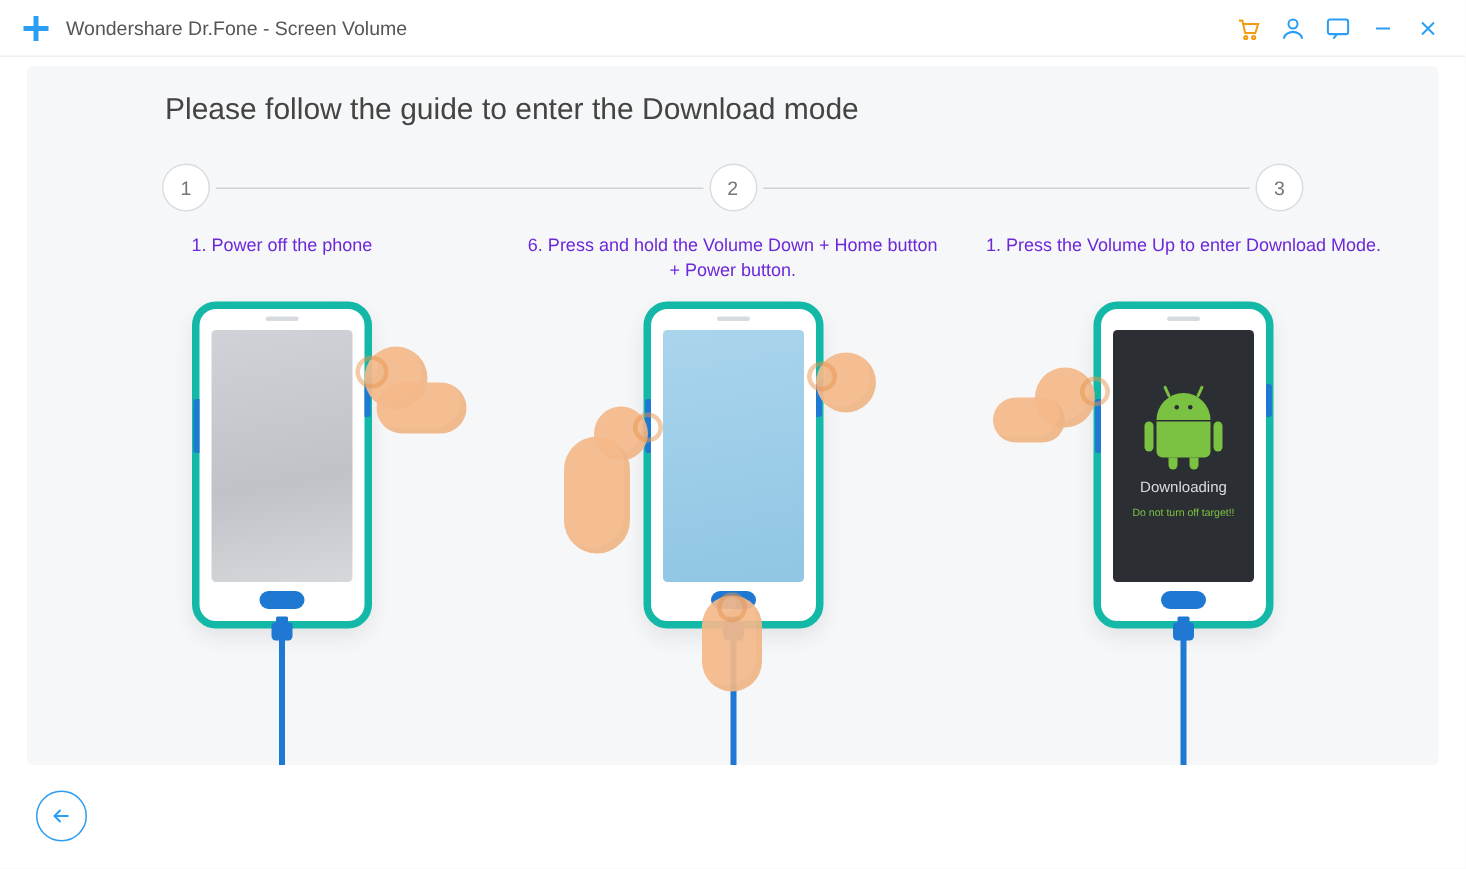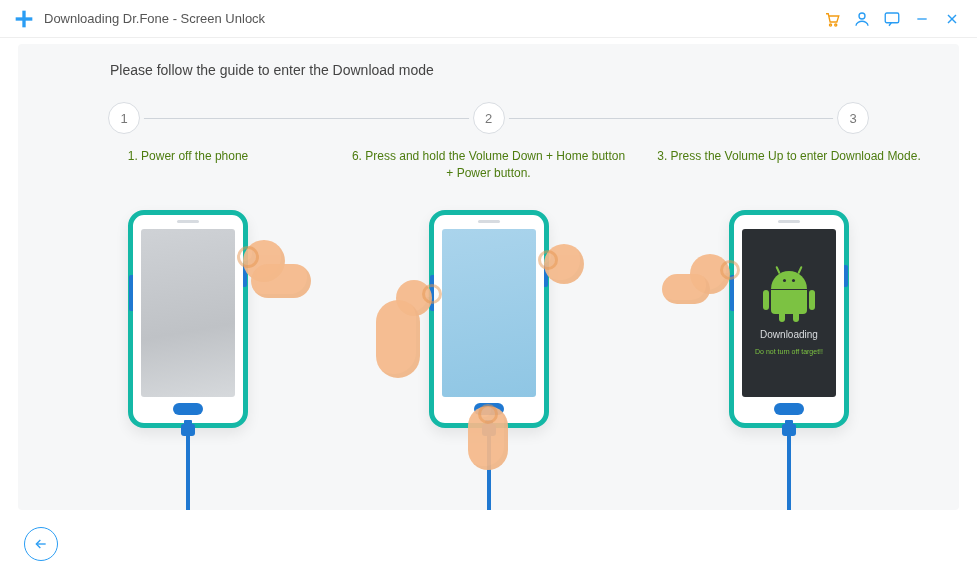--- a/index.html
+++ b/index.html
@@ -35,21 +35,21 @@
     margin: 6px 18px 0 18px;
     background: #f6f7f8;
     border-radius: 4px;
     height: 466px;
     padding: 18px 30px 10px 30px;
     position: relative;
     overflow: hidden;
   }
   .guide-title {
     text-align: left;
-    font-size: 14px;
+    font-size: 20px;
     color: #444;
     margin-bottom: 24px;
     padding-left: 62px;
   }
   
   .stepper {
     position: relative;
     display: flex;
     justify-content: space-between;
     align-items: center;
@@ -82,25 +82,25 @@
     height: 350px;
   }
   .col {
     width: 280px;
     display: flex;
     flex-direction: column;
     align-items: center;
   }
   .col-caption {
     font-size: 12px;
-    color: #4d7c0f;
+    color: #6d28d9;
     text-align: center;
     line-height: 1.4;
     height: 34px;
-    margin-bottom: 22px;
+    margin-bottom: 6px;
   }
   .phone-wrap {
     position: relative;
     width: 150px;
     height: 280px;
     margin-top: 6px;
   }
   .phone {
     position: absolute;
     left: 50%; transform: translateX(-50%);
@@ -188,21 +188,21 @@
 </head>
 <body>
 
 <div class="titlebar">
   <span class="logo-icon">
     <svg viewBox="0 0 24 24" width="20" height="20">
       <rect x="10" y="2" width="4" height="20" fill="#2a9df4"></rect>
       <rect x="2" y="10" width="20" height="4" fill="#2a9df4"></rect>
     </svg>
   </span>
-  <span class="title-text">Downloading Dr.Fone - Screen Unlock</span>
+  <span class="title-text">Wondershare Dr.Fone - Screen Volume</span>
   <span class="titlebar-spacer"></span>
   <div class="tb-btn" style="color:#f39c12">
     <svg width="18" height="18" viewBox="0 0 24 24" fill="none" stroke="currentColor" stroke-width="1.8">
       <path d="M4 5h3l2.5 11h9L21 8H8"></path>
         <circle cx="10" cy="20" r="1.4"></circle>
         <circle cx="17" cy="20" r="1.4"></circle>
     </svg>
   </div>
   <div class="tb-btn">
     <svg width="18" height="18" viewBox="0 0 24 24" fill="none" stroke="currentColor" stroke-width="1.8">
@@ -279,21 +279,21 @@
 
         <div class="blob" style="width:40px;height:40px; right:-20px; top:34px;"></div>
         <div class="blob ring" style="width:20px;height:20px; right:6px; top:40px;"></div>
 
         <div class="blob" style="width:40px;height:64px; left:54px; top:196px; border-radius:20px;"></div>
         <div class="blob ring" style="width:20px;height:20px; left:64px; top:194px;"></div>
       </div>
     </div>
 
     <div class="col">
-      <div class="col-caption">3. Press the Volume Up to enter Download Mode.</div>
+      <div class="col-caption">1. Press the Volume Up to enter Download Mode.</div>
       <div class="phone-wrap">
         <div class="phone">
           <div class="speaker"></div>
           <div class="screen screen-dark">
             <div class="android">
               <div class="ant l"></div>
                 <div class="ant r"></div>
               <div class="head">
                   <div class="eye l"></div>
                   <div class="eye r"></div>

